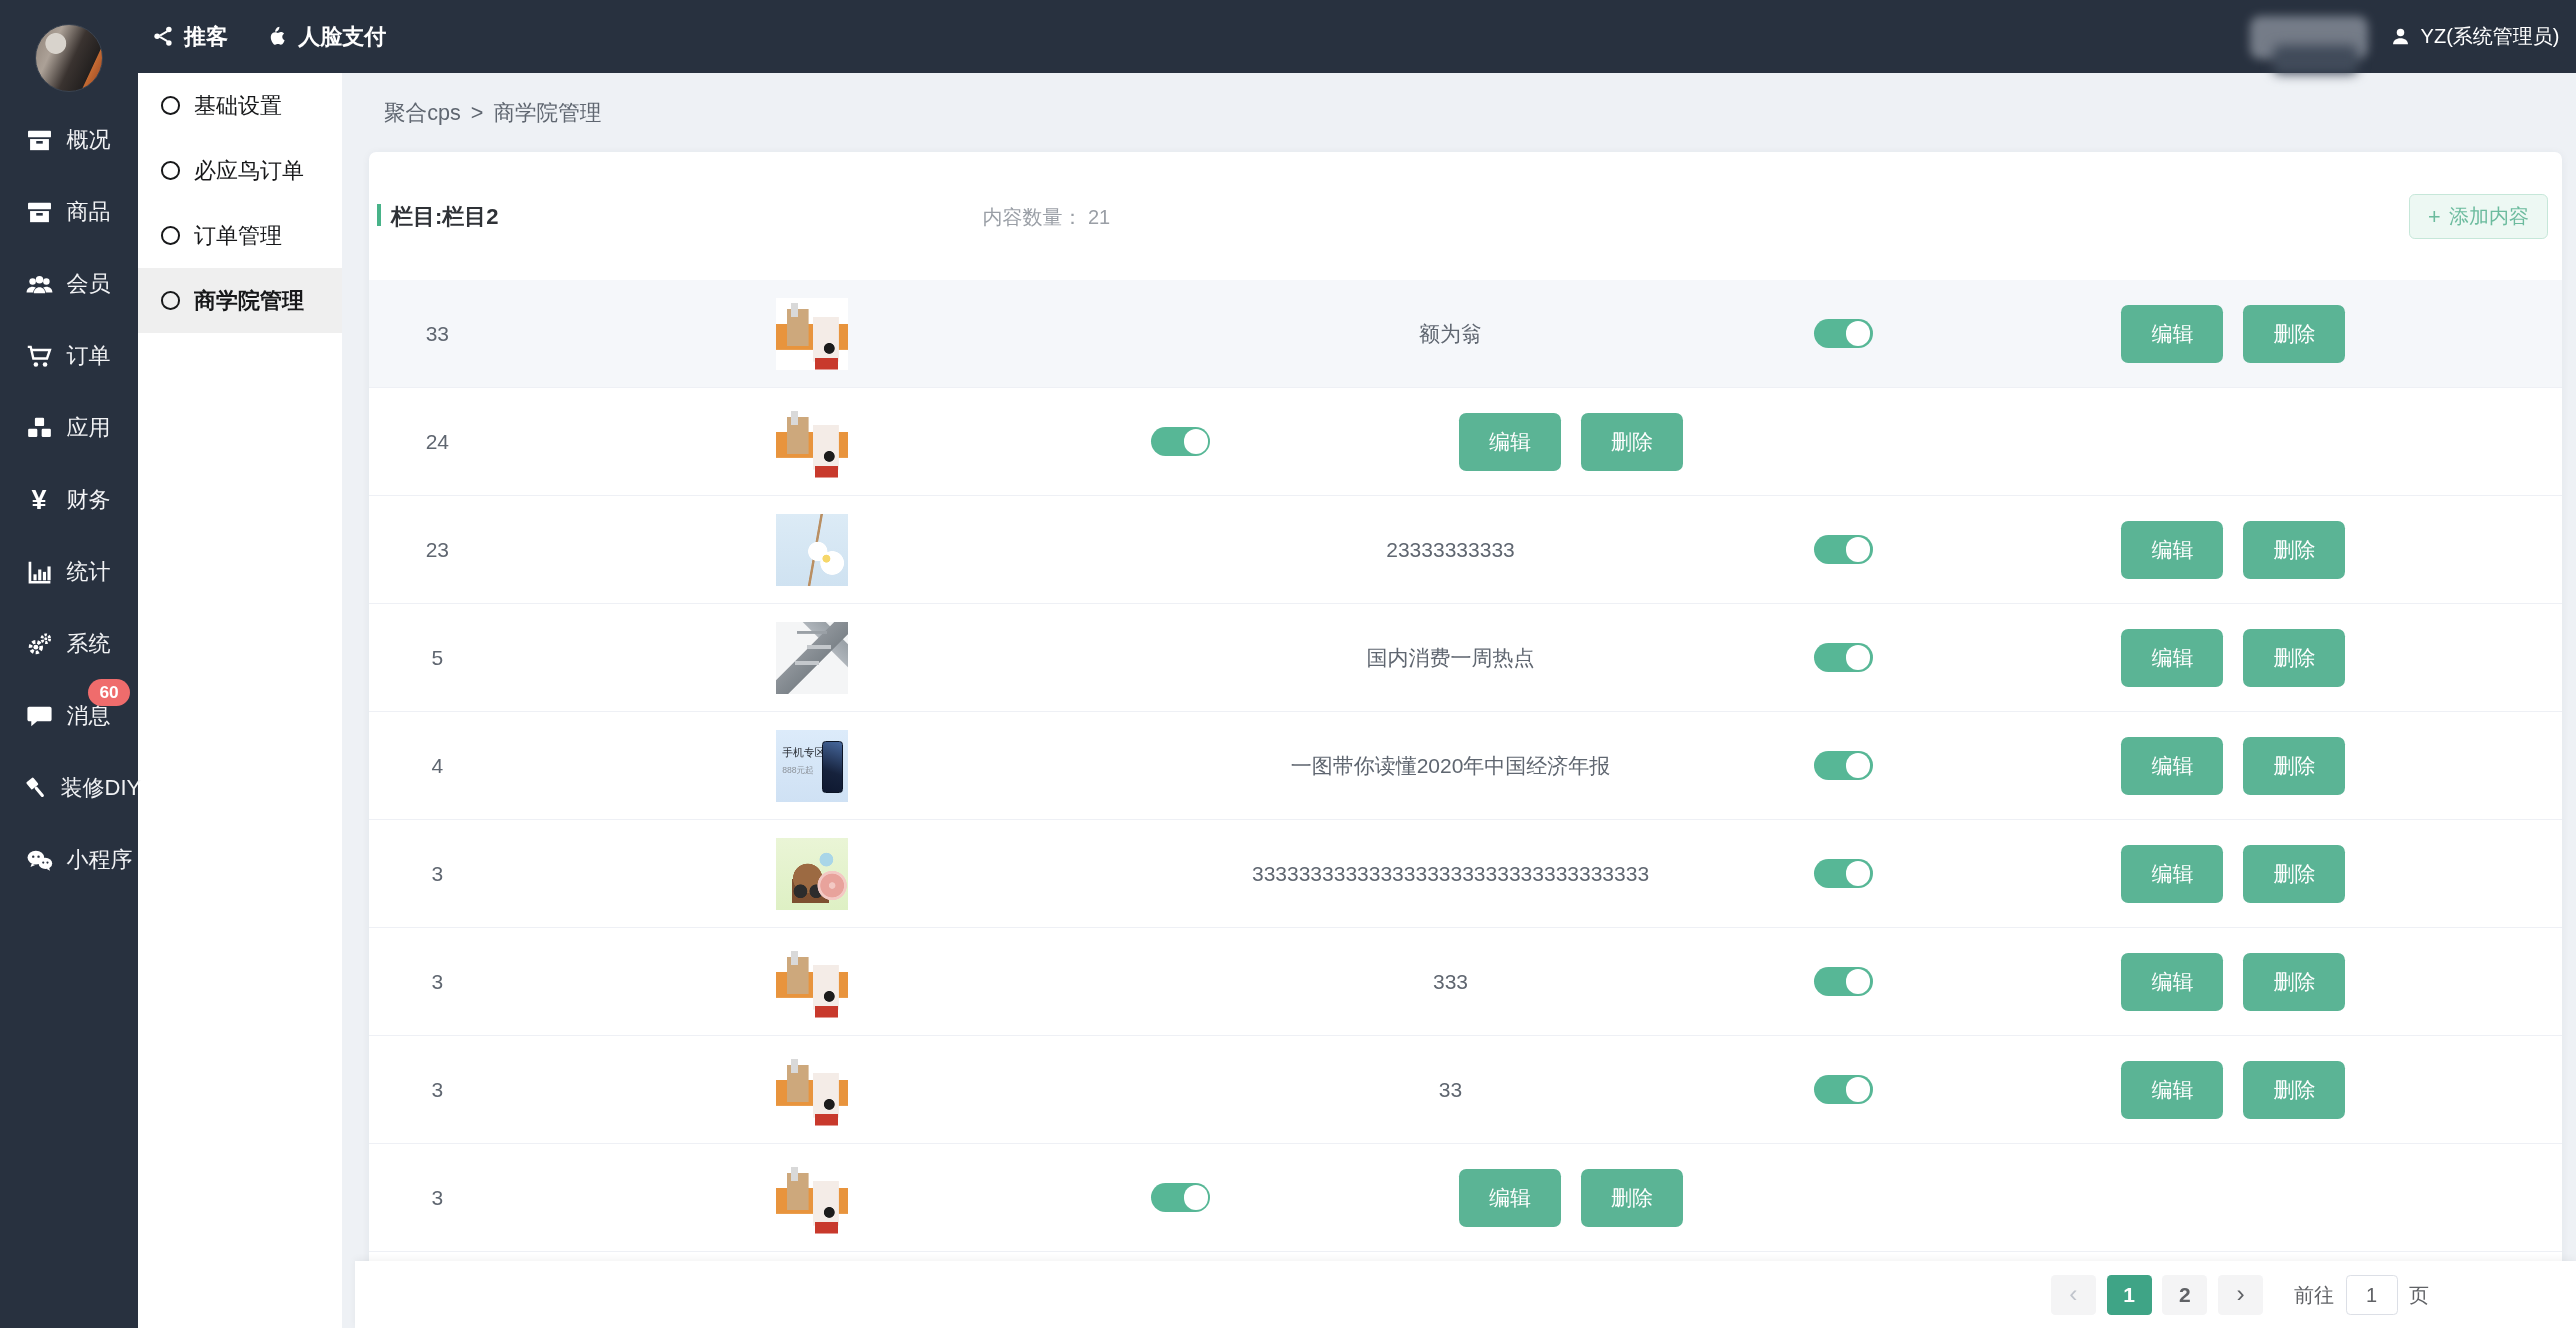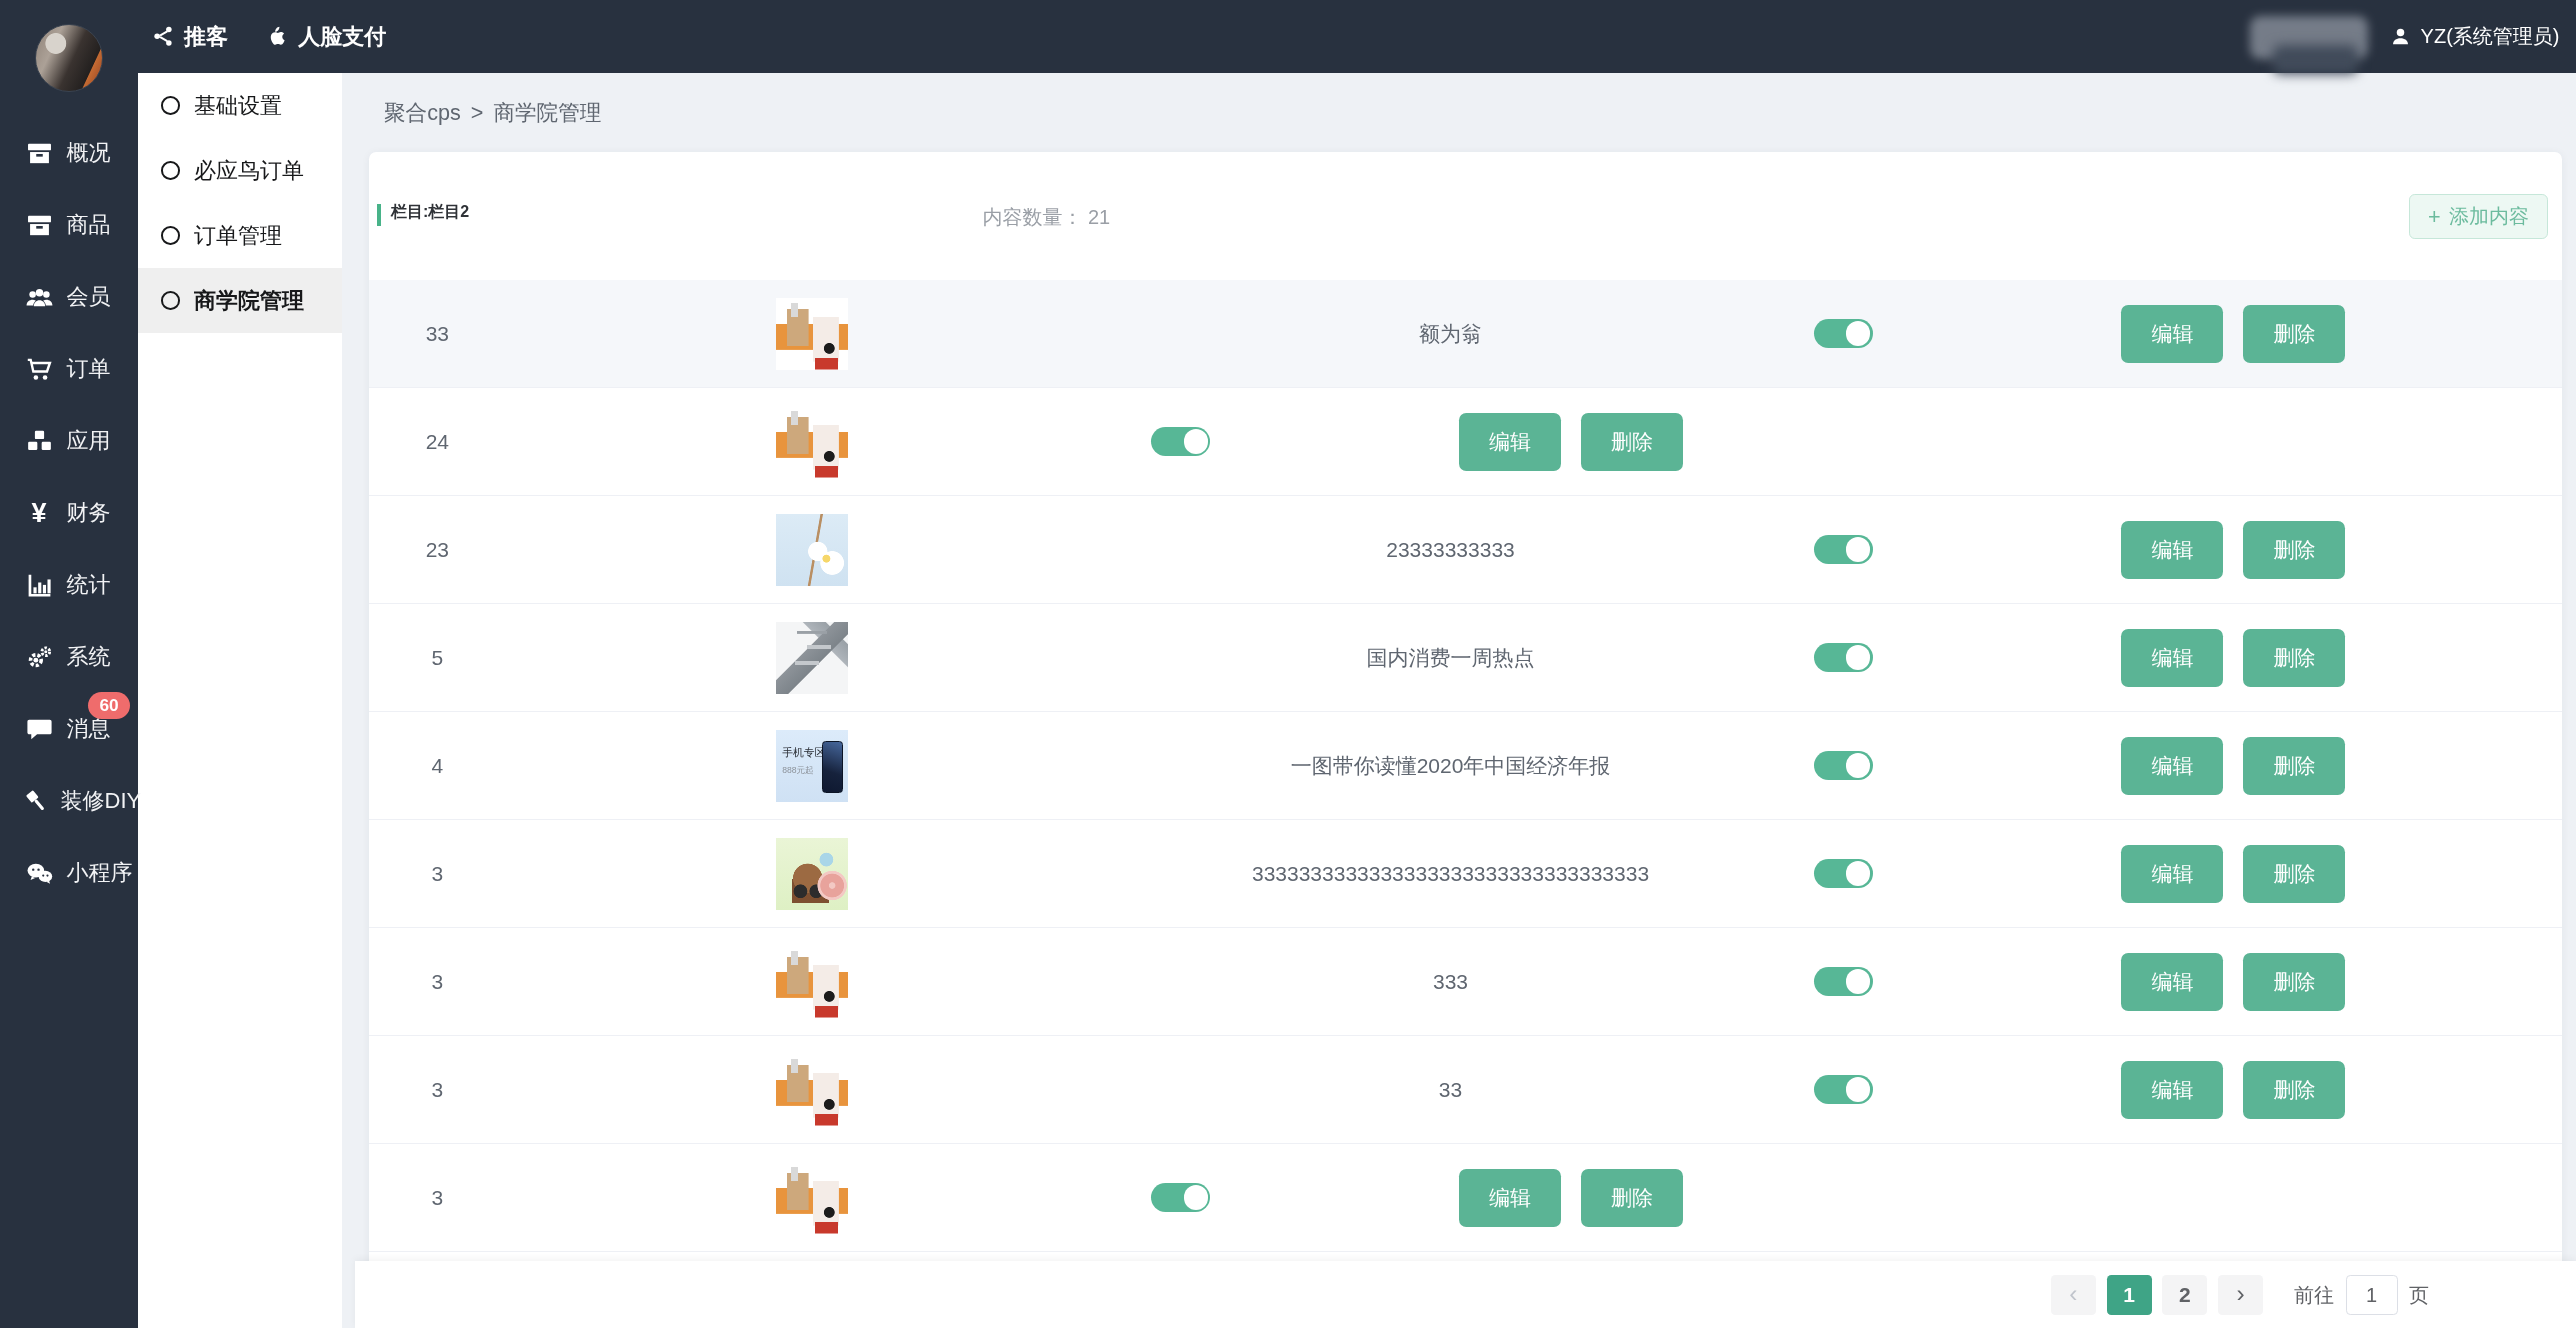--- a/index.html
+++ b/index.html
@@ -26,21 +26,21 @@
 
   
   .sidebar { position:absolute; left:0; top:0; width:138px; height:1329px;
              background:#28313f; z-index:40; }
   .avatar { position:absolute; left:35px; top:24px; width:68px; height:68px;
             border-radius:50%; overflow:hidden;
             background:
               radial-gradient(circle at 30% 28%, #d8d3cc 0 10px, transparent 10.8px),
               linear-gradient(115deg,#8d8177 0%, #aca197 28%, #3a3330 55%, #23201f 78%, #c46a32 79%, #903f22 100%);
             border:1.4px solid #3a4350; }
-  .side-nav { position:absolute; left:0; top:117px; width:138px; }
+  .side-nav { position:absolute; left:0; top:104px; width:138px; }
   .side-item { position:relative; height:72px; display:flex; align-items:center;
                padding-left:21.6px; color:#f2f3f5; cursor:pointer; }
   .side-item .ic { width:35px; display:flex; justify-content:center; }
   .side-item svg { width:29px; height:29px; display:block; }
   .side-item .glyph { font-size:27px; font-weight:bold; color:#fff; }
   .side-item .lbl { margin-left:10px; font-size:22px; white-space:nowrap; }
   .nav-badge { position:absolute; left:88px; top:-1.4px; min-width:42px; height:27px;
                border-radius:13.7px; background:#ef6c6c; color:#fff; font-size:17.3px;
                font-weight:bold; display:flex; align-items:center; justify-content:center;
                padding:0 5.8px; z-index:5; }
@@ -60,21 +60,21 @@
   .main { position:absolute; left:355px; top:73px; width:2221px; height:1256px;
           background:#eef1f5; overflow:hidden; }
   .breadcrumb { position:absolute; left:29px; top:0; height:79px; display:flex;
                 align-items:center; gap:10px; font-size:21.6px; color:#5f6670; }
   .card { position:absolute; left:14.4px; top:79px; width:2193px; height:1227px;
           background:#fff; border-radius:7.2px 7.2px 0 0;
           box-shadow:0 1.4px 8.6px rgba(31,45,61,.06); }
   .card-head { position:relative; height:128px; }
   .accent { position:absolute; left:7.2px; top:52px; width:4.3px; height:21.6px;
             background:#48b389; }
-  .card-title { position:absolute; left:21.6px; top:50px; font-size:16px;
+  .card-title { position:absolute; left:21.6px; top:50px; font-size:22px;
                 font-weight:bold; color:#2f3237; }
   .count { position:absolute; left:613px; top:52px; font-size:20px; color:#9a9fa6; }
   .add-btn { position:absolute; right:14.4px; top:42px; width:139px; height:45px;
              background:#edf8f3; border:1.4px solid #c6e7d9; border-radius:5.8px;
              color:#6cbb9e; font-size:20px; display:flex; align-items:center;
              justify-content:center; gap:8.6px; cursor:pointer; }
   .add-btn .plus { font-size:21.6px; }
 
   
   .thead { display:flex; height:55px; align-items:center;

